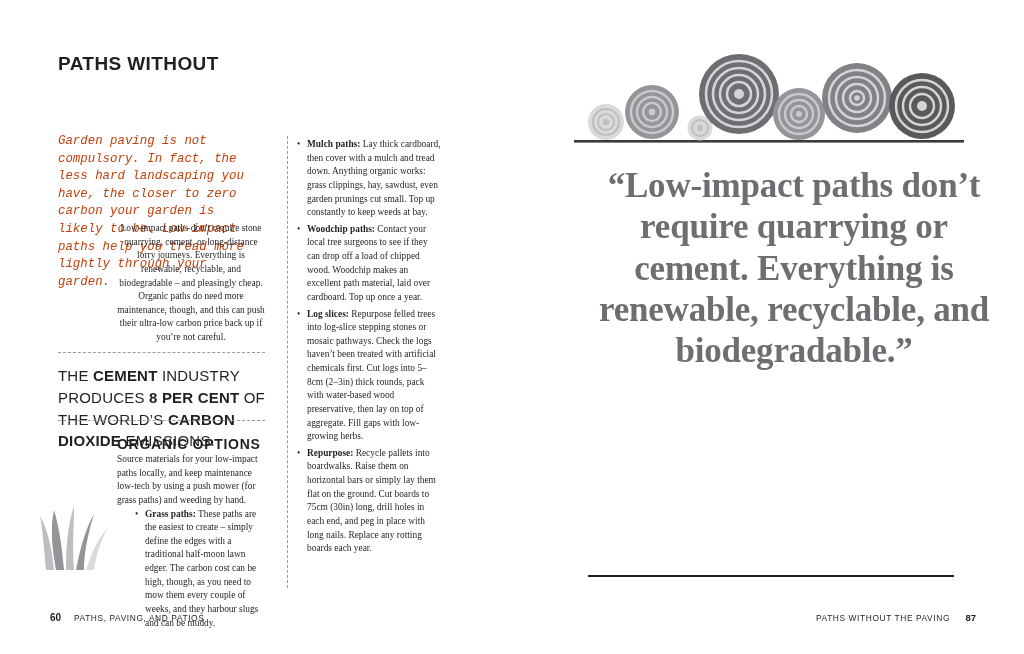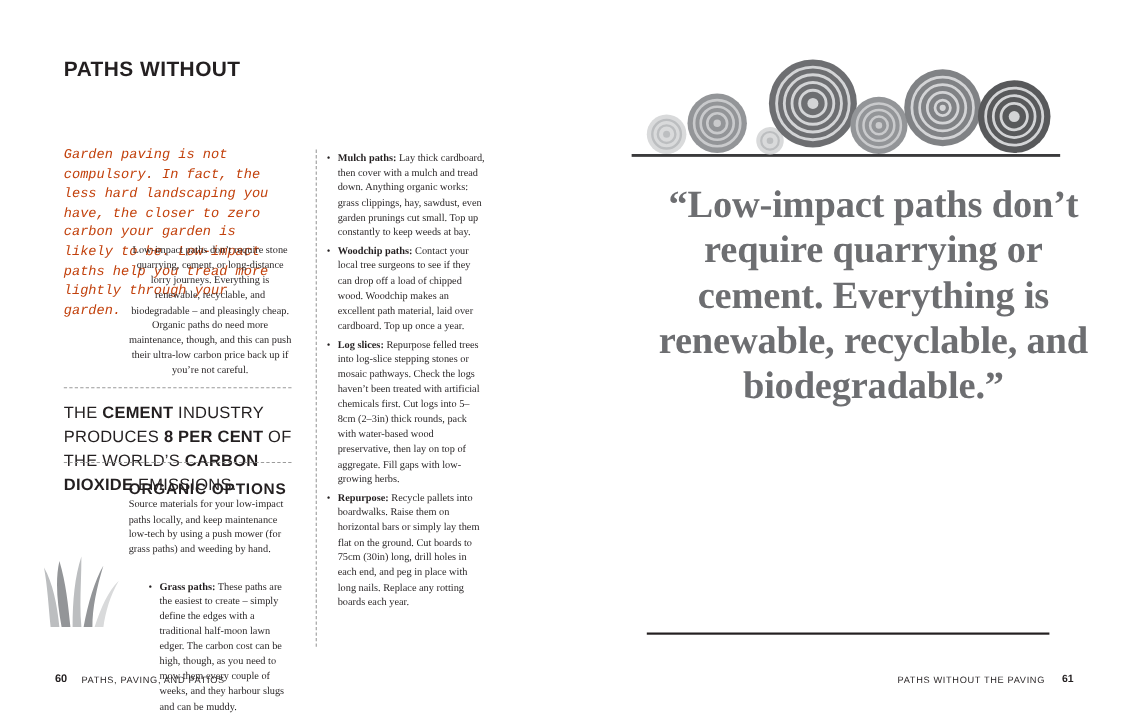--- a/index.html
+++ b/index.html
@@ -263,21 +263,21 @@
       <span>THE </span><b>CEMENT</b><span> INDUSTRY PRODUCES</span>
       <b>8 PER CENT</b><span> OF THE WORLD’S</span>
       <b>CARBON DIOXIDE</b><span> EMISSIONS.</span>
     </div>
 
     <div class="rule-dashed rule-bottom"></div>
 
     <div class="organic-head">ORGANIC OPTIONS</div>
 
     <div class="organic-body">
-      <div style="margin-bottom:20px;">Source materials for your low-impact paths locally, and keep maintenance low-tech by using a push mower (for grass paths) and weeding by hand.</div>
+      <div style="margin-bottom:0;">Source materials for your low-impact paths locally, and keep maintenance low-tech by using a push mower (for grass paths) and weeding by hand.</div>
       <ul class="bullet-list">
         <li><b>Grass paths:</b><span> These paths are the easiest to create – simply define the edges with a traditional half-moon lawn edger. The carbon cost can be high, though, as you need to mow them every couple of weeks, and they harbour slugs and can be muddy.</span></li>
       </ul>
     </div>
 
     <svg class="grass" viewBox="0 0 74 78">
       <path d="M8 78 C6 58 5 40 2 24 C10 38 14 58 16 78 Z" fill="#bcbec0"></path>
       <path d="M18 78 C14 56 12 36 16 18 C22 38 24 58 26 78 Z" fill="#939598"></path>
       <path d="M28 78 C28 54 30 32 36 14 C36 38 34 58 36 78 Z" fill="#bcbec0"></path>
       <path d="M38 78 C42 56 48 36 56 22 C50 42 46 60 46 78 Z" fill="#939598"></path>
@@ -359,16 +359,16 @@
         <circle cx="348" cy="64" r="12" fill="none" stroke="#d3d4d6" stroke-width="2.5"></circle>
         <circle cx="348" cy="64" r="5" fill="#d3d4d6"></circle>
       </g>
     </svg>
 
     <div class="pullquote">“Low-impact paths don’t require quarrying or cement. Everything is renewable, recyclable, and biodegradable.”</div>
 
     <div class="quote-rule"></div>
 
     <div class="folio-right-txt">PATHS WITHOUT THE PAVING</div>
-    <div class="folio-right-num">61</div>
+    <div class="folio-right-num">87</div>
   </div>
 
 </div>
 
 </body></html>

